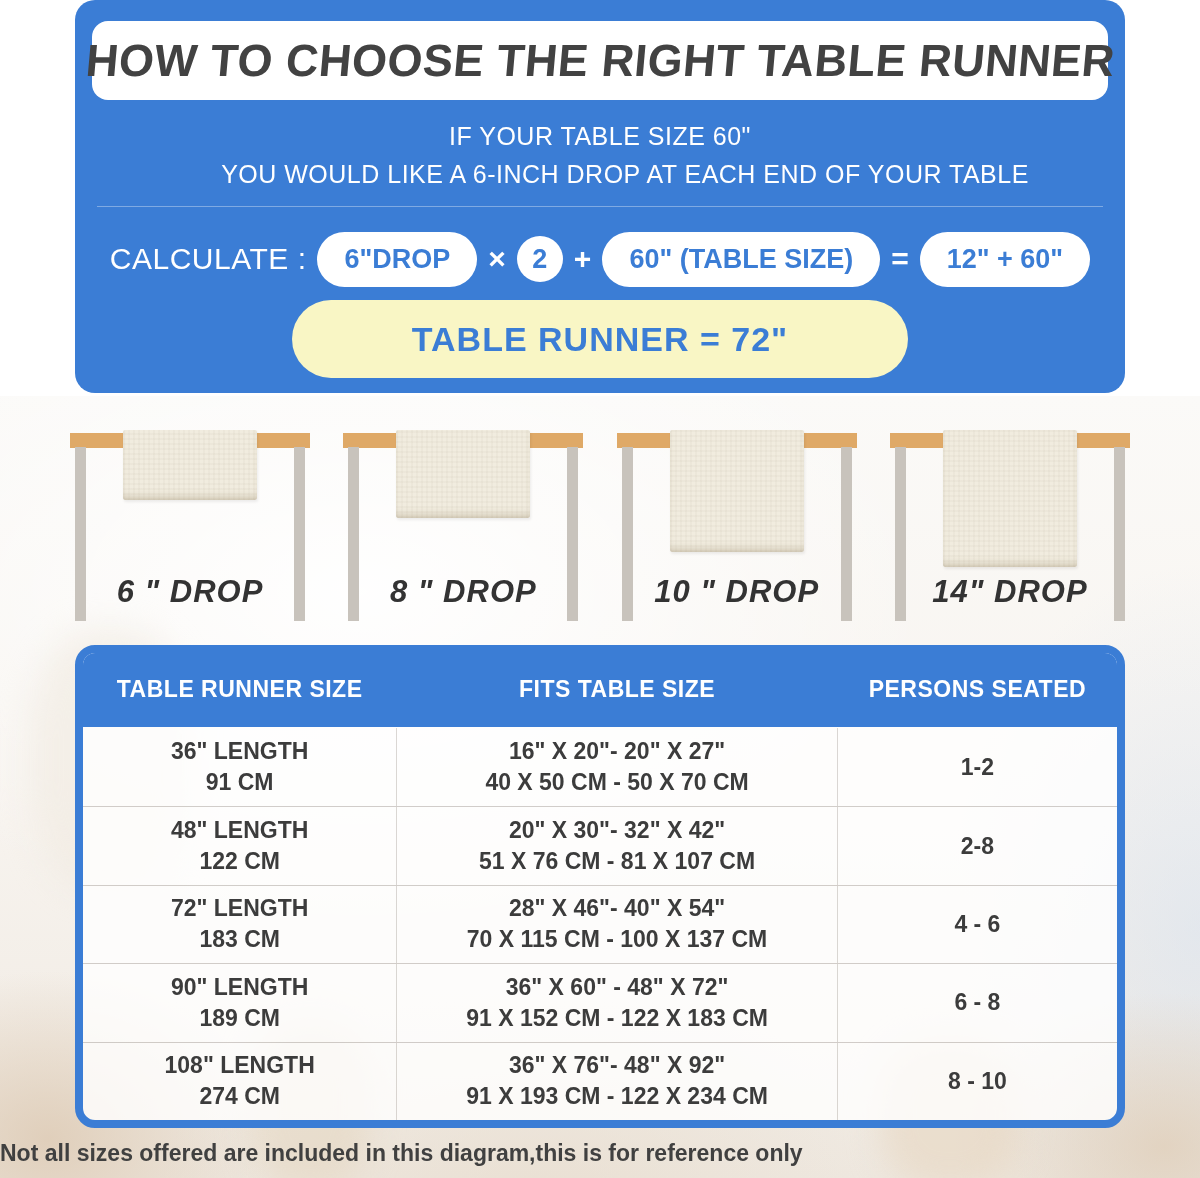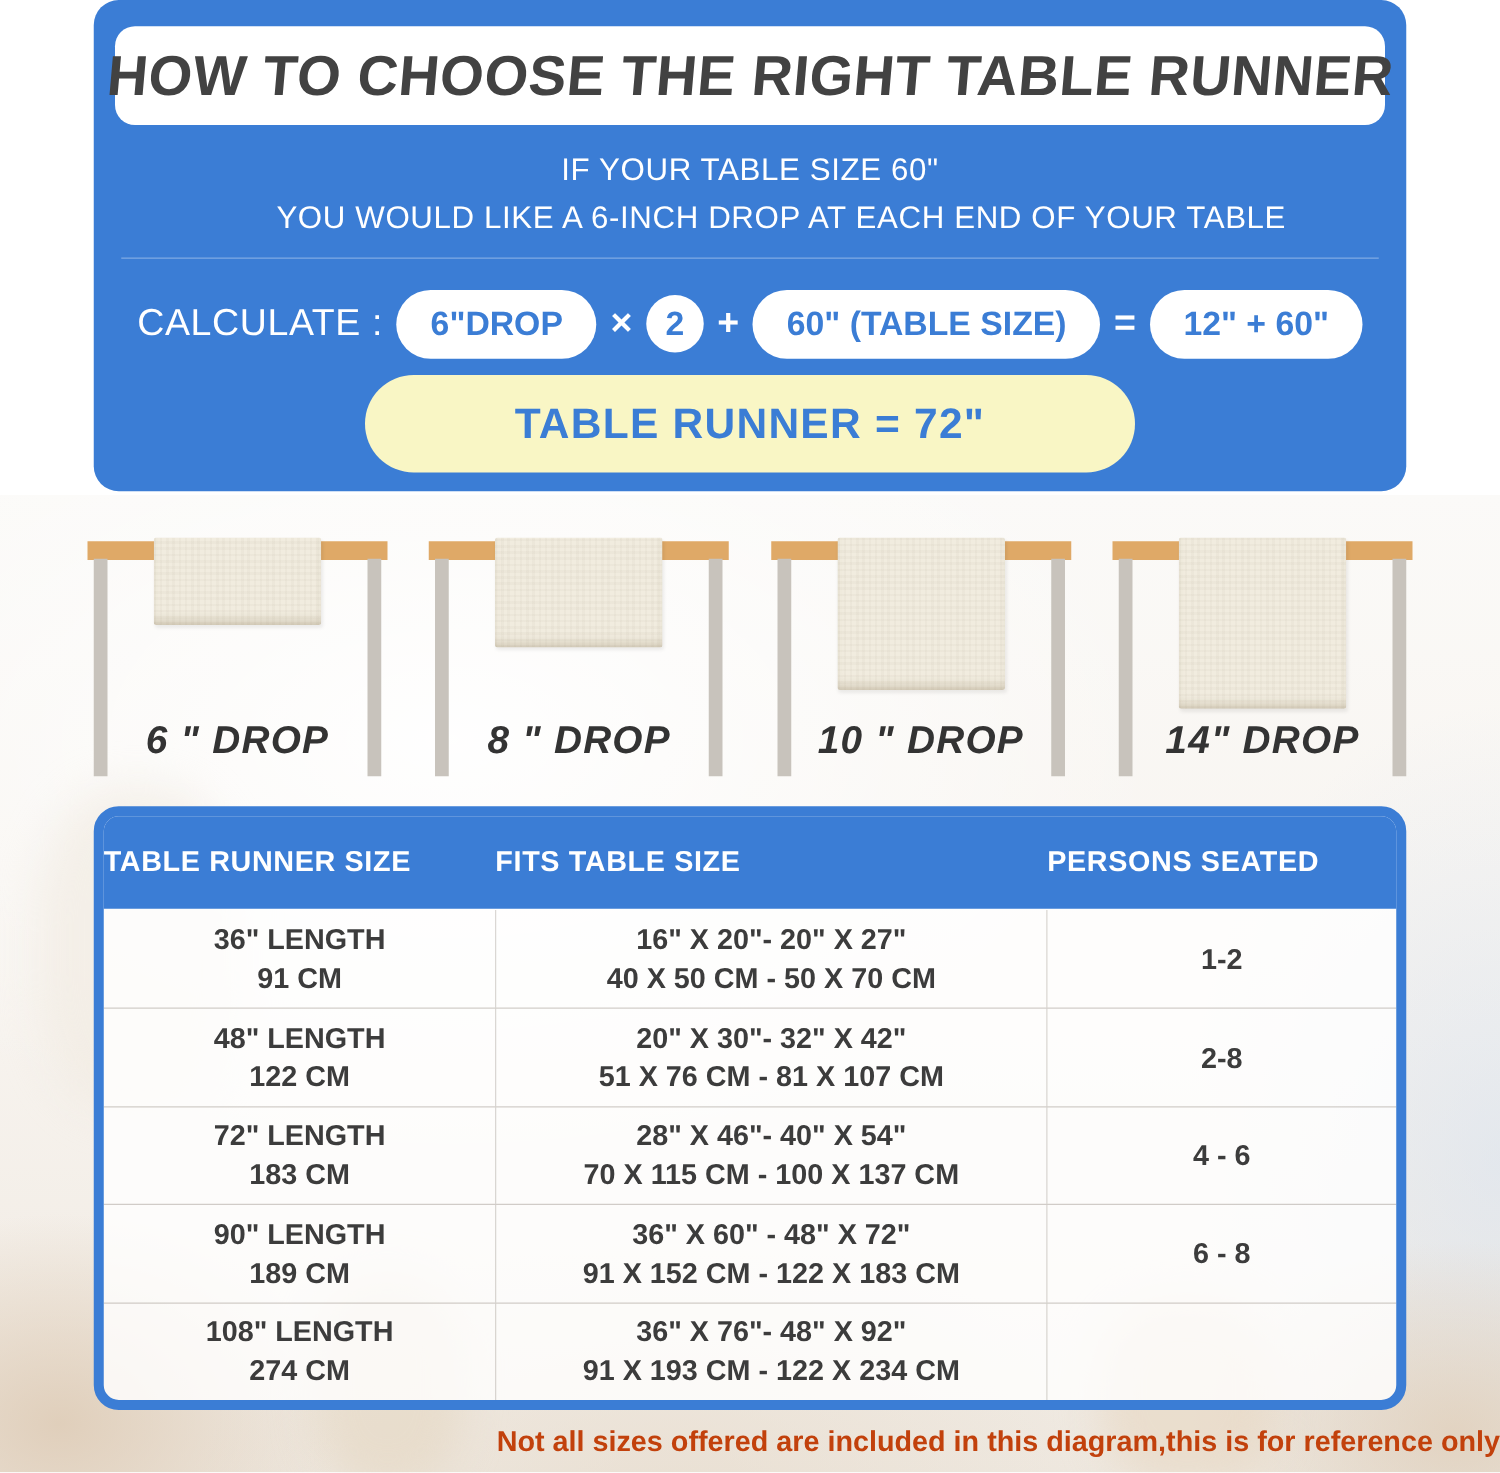--- a/index.html
+++ b/index.html
@@ -69,33 +69,33 @@
   .drop-label { position:absolute; left:0; right:0; top:144px; text-align:center;
                 font-size:31px; font-weight:700; font-style:italic; color:#333333;
                 letter-spacing:1px; white-space:nowrap; }
 
   
   .size-table { position:absolute; left:75px; top:645px; width:1050px; height:483px;
                 border:8px solid #3b7dd5; border-radius:20px;
                 background:rgba(255,255,255,0.80); overflow:hidden; }
   .st-header { display:grid; grid-template-columns:30.3% 42.7% 27%; height:75px;
                background:#3b7dd5; color:#ffffff; font-weight:700; font-size:23px;
-               align-items:center; text-align:left; letter-spacing:0.5px; margin:-1px; padding:1px; }
+               align-items:center; text-align:center; letter-spacing:0.5px; margin:-1px; padding:1px; }
   .st-body { position:absolute; top:75px; bottom:0; left:0; right:0;
              display:grid; grid-template-rows:repeat(5, 1fr); }
   .st-row { display:grid; grid-template-columns:30.3% 42.7% 27%; }
   .st-row + .st-row { border-top:1px solid rgba(125,115,105,0.35); }
   .st-cell { height:100%; display:flex; flex-direction:column; align-items:center;
              justify-content:center; font-size:23px; font-weight:700; color:#3c3c3c;
              line-height:1.35; text-align:center; }
   .st-cell.mid { border-left:1px solid rgba(125,115,105,0.28);
                  border-right:1px solid rgba(125,115,105,0.28); }
 
-  .footnote { position:absolute; top:1140px; left:0; width:100%; text-align:right;
-              font-size:23px; font-weight:700; color:#c2410c; }
+  .footnote { position:absolute; top:1140px; left:0; width:100%; text-align:left;
+              font-size:23px; font-weight:700; color:#404040; }
 </style>
 </head>
 <body>
 
 <div class="page">
 
   <div class="photo-bg"></div>
   <div class="blur-shape bs1"></div>
   <div class="blur-shape bs2"></div>
   <div class="blur-shape bs3"></div>
@@ -211,20 +211,21 @@
 
       <div class="st-row">
         <div class="st-cell">
           <div>108" LENGTH</div>
           <div>274 CM</div>
         </div>
         <div class="st-cell mid">
           <div>36" X 76"- 48" X 92"</div>
           <div>91 X 193 CM - 122 X 234 CM</div>
         </div>
+        <div class="st-cell">8 - 10</div>
       </div>
 
     </div>
   </div>
 
   <div class="footnote">Not all sizes offered are included in this diagram,this is for reference only</div>
 
 </div>
 
 </body></html>

